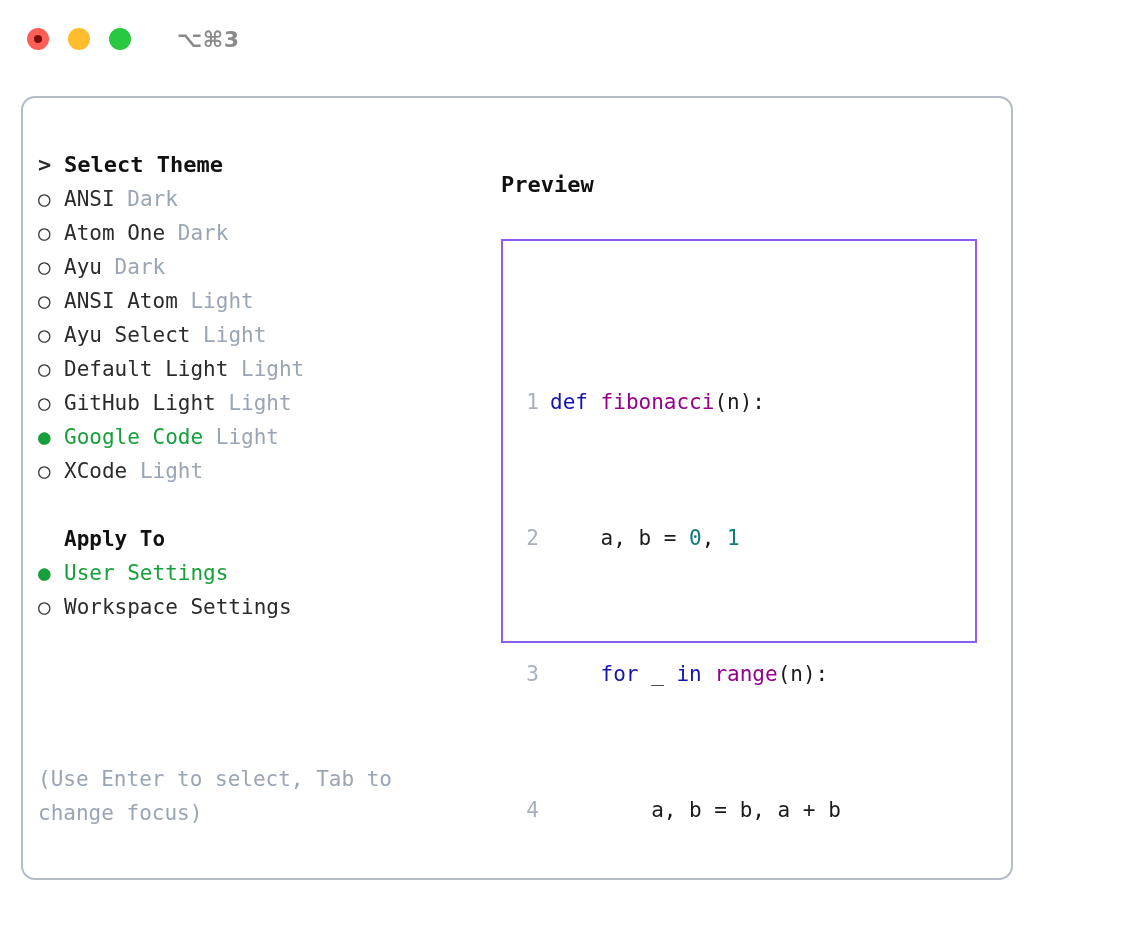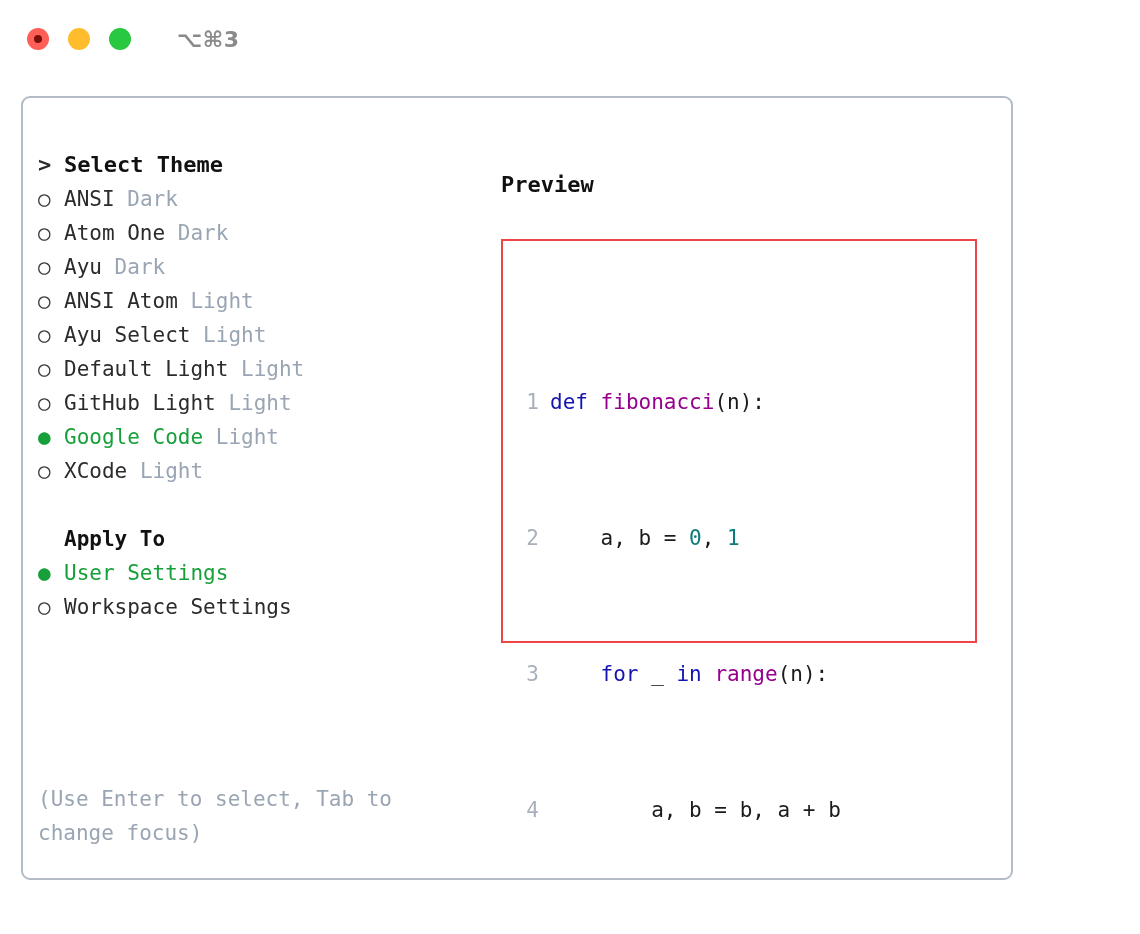--- a/index.html
+++ b/index.html
@@ -58,21 +58,21 @@
   }
 
   
   .panel {
     position: absolute;
     left: 21px;
     top: 96px;
     width: 992px;
     height: 784px;
     border: 2px solid #b3bbc7;
-    border-radius: 9px;
+    border-radius: 14px;
     background: #ffffff;
     box-sizing: border-box;
   }
 
   .columns {
     position: absolute;
     left: 0; top: 0;
     width: 100%; height: 100%;
   }
 
@@ -112,42 +112,41 @@
   }
   .spacer-row { height: 34px; }
   .hint {
     position: absolute;
     left: 15px;
     top: 664px;
     width: 420px;
     color: #9aa5b4;
     font-size: 21px;
     line-height: 34px;
-    margin-top: 20px;
   }
 
   
   .right-col {
     position: absolute;
     left: 478px;
     top: 50px;
     width: 500px;
     margin-top: 20px;
   }
   .preview-title {
     font-size: 22px;
     font-weight: 700;
     color: #111111;
     line-height: 34px;
   }
   .preview-box {
     margin-top: 37px;
     width: 476px;
     height: 404px;
-    border: 2px solid #ef4444;
+    border: 2px solid #8b5cf6;
     box-sizing: border-box;
     background: #ffffff;
     position: relative;
   }
   .code {
     position: absolute;
     left: 10px;
     top: 42px;
     font-size: 21px;
     line-height: 34px;

